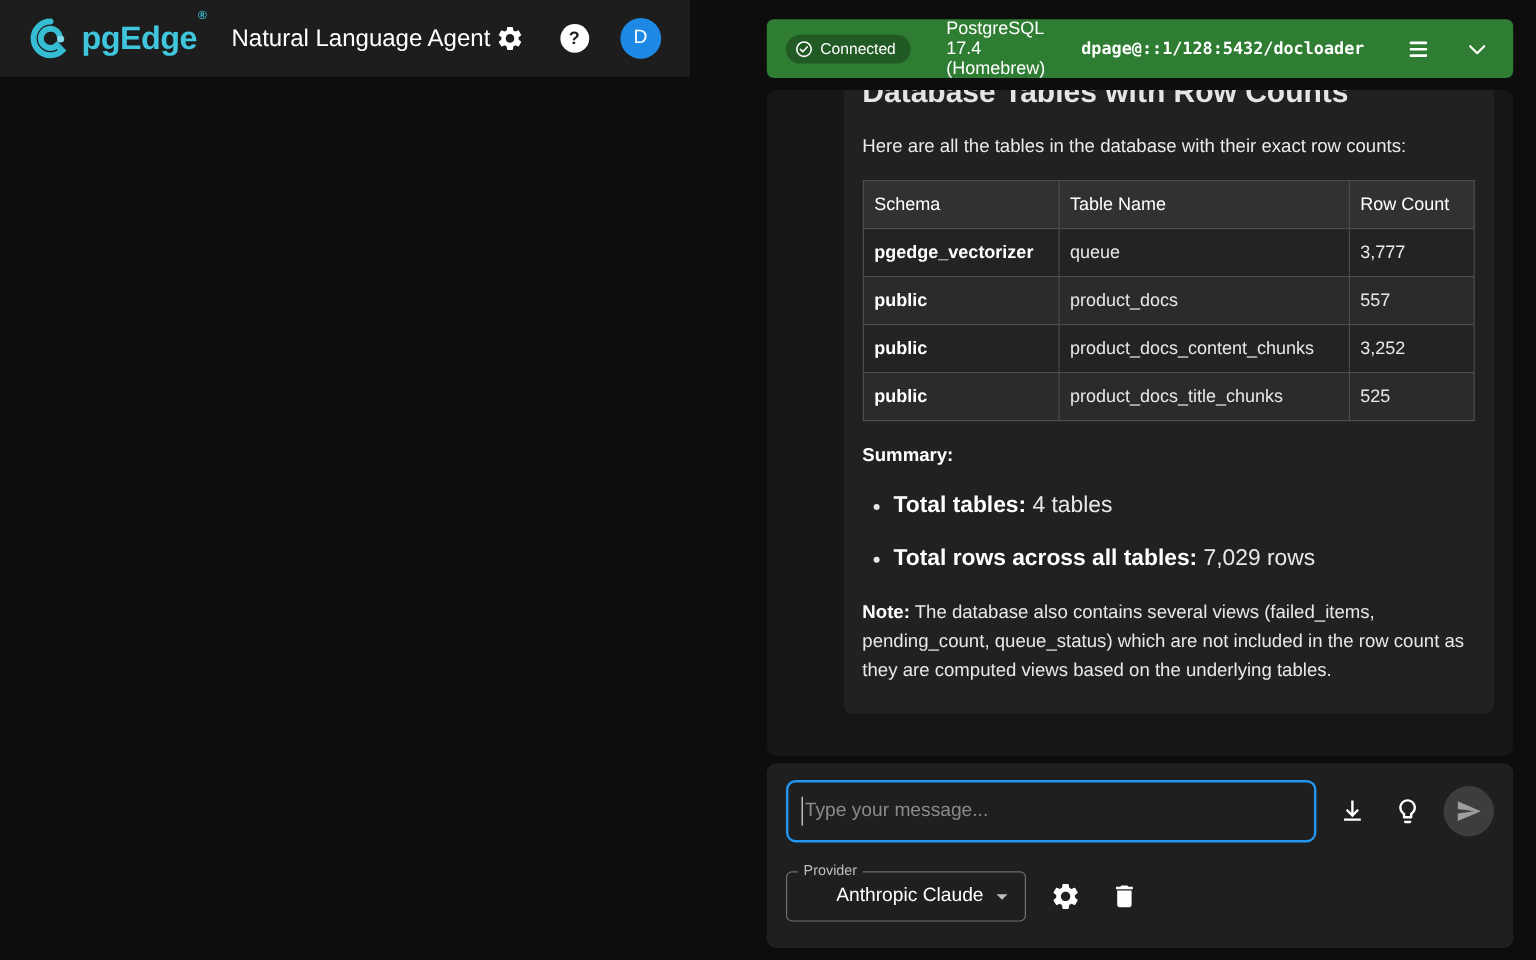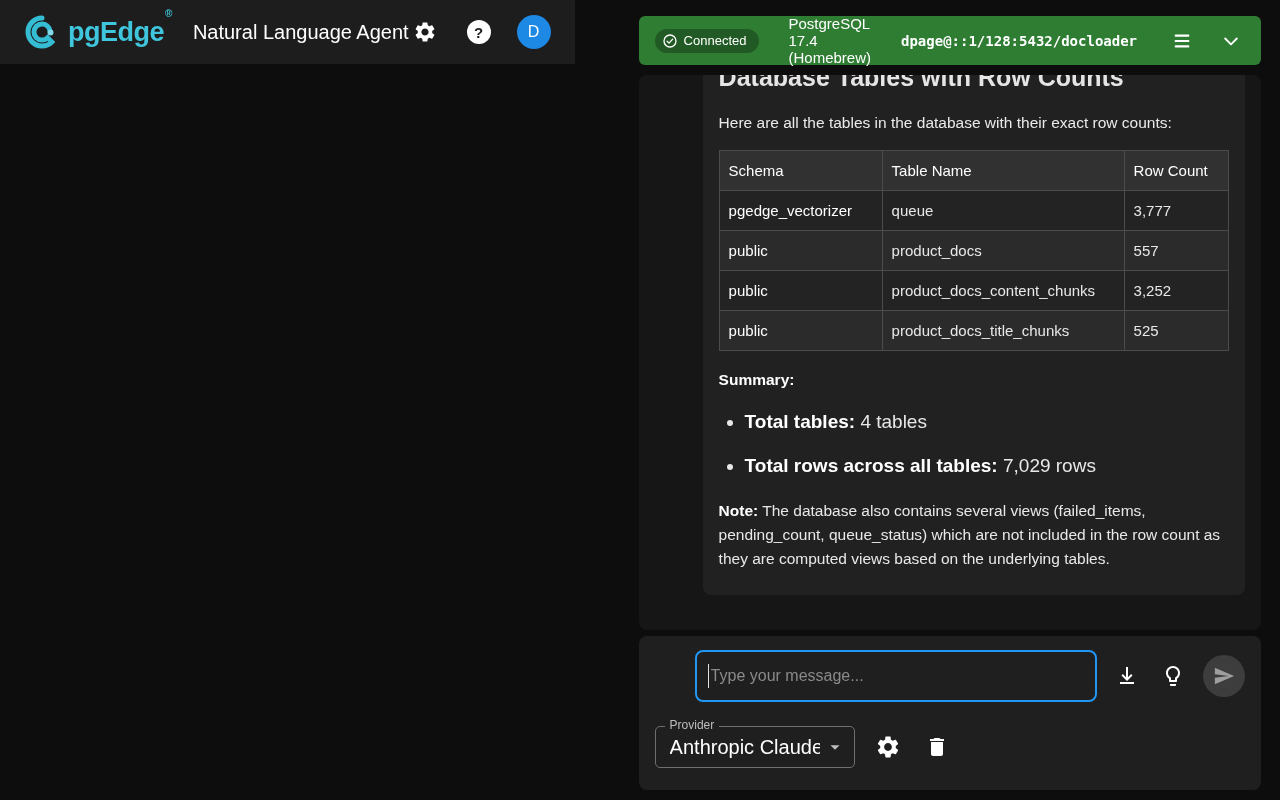--- a/index.html
+++ b/index.html
@@ -34,43 +34,43 @@
   .message-card { margin:-34px 16px 0 64px; background:#212121; border-radius:8px; padding:22px 16px 24px; color:#e8e8e8; }
   .msg-heading { font-size:25px; font-weight:700; color:#e5e5e5; margin-bottom:22px; }
   .msg-intro { font-size:15.5px; margin-bottom:18px; color:#eaeaea; }
 
   table.row-counts { width:100%; border-collapse:collapse; font-size:15px; }
   table.row-counts th, table.row-counts td { border:1px solid #4c4c4c; text-align:left; padding:11px 9px; }
   table.row-counts thead tr { background:#313131; }
   table.row-counts th { color:#fff; font-weight:400; }
   table.row-counts tbody tr:nth-child(odd) { background:#232323; }
   table.row-counts tbody tr:nth-child(even) { background:#2b2b2b; }
-  table.row-counts td.schema { font-weight:400; color:#fff; }
+  table.row-counts td.schema { font-weight:700; color:#fff; }
 
   .summary-label { font-weight:700; color:#fff; margin-top:20px; font-size:15.5px; }
   ul.summary-list { margin:10px 0 0; padding-left:26px; }
   ul.summary-list li { margin:22px 0; font-size:19px; color:#e8e8e8; }
   .b { font-weight:700; color:#fff; }
   .note-para { margin-top:18px; font-size:15.5px; line-height:1.55; color:#e8e8e8; }
 
   
   .composer { flex:none; height:154px; margin-top:6px; background:#1f1f1f; border-radius:8px; padding:14px 16px 0; }
-  .compose-row1 { display:flex; align-items:center; gap:14px;margin-left:40px; }
+  .compose-row1 { display:flex; align-items:center; gap:14px; }
   .input-wrap { flex:1; position:relative; height:52px; }
   .msg-input { width:100%; height:52px; background:transparent; border:2px solid #2196f3; border-radius:8px; color:#fff; font-size:16px; padding:0 14px; outline:none; font-family:"Liberation Sans", sans-serif; }
   .msg-input::placeholder { color:#8a8a8a; }
   .caret-line { position:absolute; left:13px; top:14px; width:1.5px; height:24px; background:#e0e0e0; }
   .send-btn { width:42px; height:42px; border-radius:50%; background:#3d3d3d; border:none; display:flex; align-items:center; justify-content:center; color:#9e9e9e; cursor:pointer; flex:none; }
 
   .compose-row2 { display:flex; align-items:center; gap:16px; margin-top:24px; }
   .select-box { position:relative; height:42px; border:1px solid #6f6f6f; border-radius:5px; display:flex; align-items:center; padding:0 34px 0 14px; cursor:pointer; background:transparent; }
   .select-box.model { flex:1; border-color:#cfcfcf; }
   .select-box.provider { width:200px;justify-content:flex-end; }
   .float-label { position:absolute; top:-9px; left:9px; background:#1f1f1f; padding:0 5px; font-size:12px; color:#bdbdbd; }
-  .select-value { font-size:20px; color:#fff; white-space:nowrap; overflow:hidden; }
+  .select-value { font-size:16px; color:#fff; white-space:nowrap; overflow:hidden; }
   .select-caret { position:absolute; right:8px; top:50%; transform:translateY(-50%); color:#bdbdbd; display:flex; }
 
   svg { display:block; }
 </style>
 </head>
 <body>
 
 <div class="app">
 
   <div class="header">

